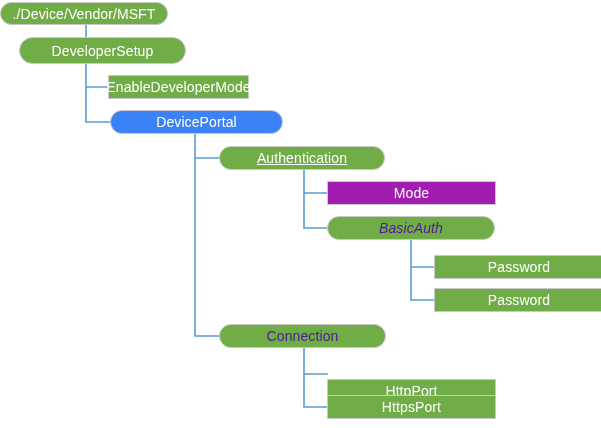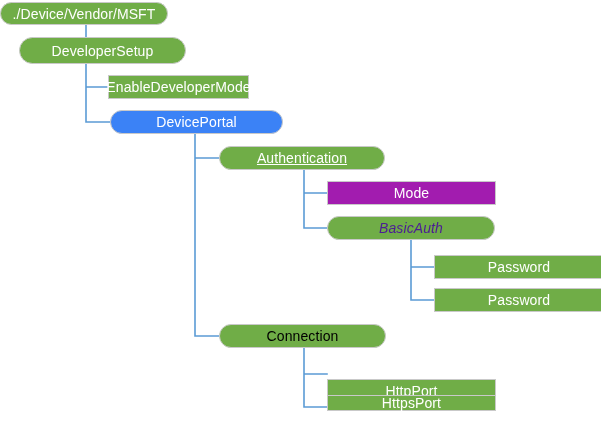--- a/index.html
+++ b/index.html
@@ -88,24 +88,24 @@
       </div>
       <div class="node pill" style="left: 327px; top: 216px; width: 168px; height: 24px; background: rgb(112, 173, 71); border-color: rgb(201, 201, 201); color: #4c1d95; font-style: italic;">
         <span class="node-label">BasicAuth</span>
       </div>
       <div class="node rect" style="left: 434px; top: 255px; width: 170px; height: 24px; background: rgb(112, 173, 71); border-color: rgb(201, 201, 201); color: rgb(255, 255, 255);">
         <span class="node-label">Password</span>
       </div>
       <div class="node rect" style="left: 434px; top: 288px; width: 170px; height: 24px; background: rgb(112, 173, 71); border-color: rgb(201, 201, 201); color: rgb(255, 255, 255);">
         <span class="node-label">Password</span>
       </div>
-      <div class="node pill" style="left: 219px; top: 324px; width: 167px; height: 24px; background: rgb(112, 173, 71); border-color: rgb(201, 201, 201); color: #000000;">
+      <div class="node pill" style="left: 219px; top: 324px; width: 167px; height: 24px; background: rgb(112, 173, 71); border-color: rgb(201, 201, 201); color: #4c1d95;">
         <span class="node-label">Connection</span>
       </div>
       <div class="node rect" style="left: 327px; top: 379px; width: 169px; height: 24px; background: rgb(112, 173, 71); border-color: rgb(201, 201, 201); color: rgb(255, 255, 255);">
         <span class="node-label">HttpPort</span>
       </div>
-      <div class="node rect" style="left: 327px; top: 395px; width: 169px; height: 16px; background: rgb(112, 173, 71); border-color: rgb(201, 201, 201); color: rgb(255, 255, 255);">
+      <div class="node rect" style="left: 327px; top: 395px; width: 169px; height: 24px; background: rgb(112, 173, 71); border-color: rgb(201, 201, 201); color: rgb(255, 255, 255);">
         <span class="node-label">HttpsPort</span>
       </div>
     </div>
 
 </div>
 
 </body></html>

